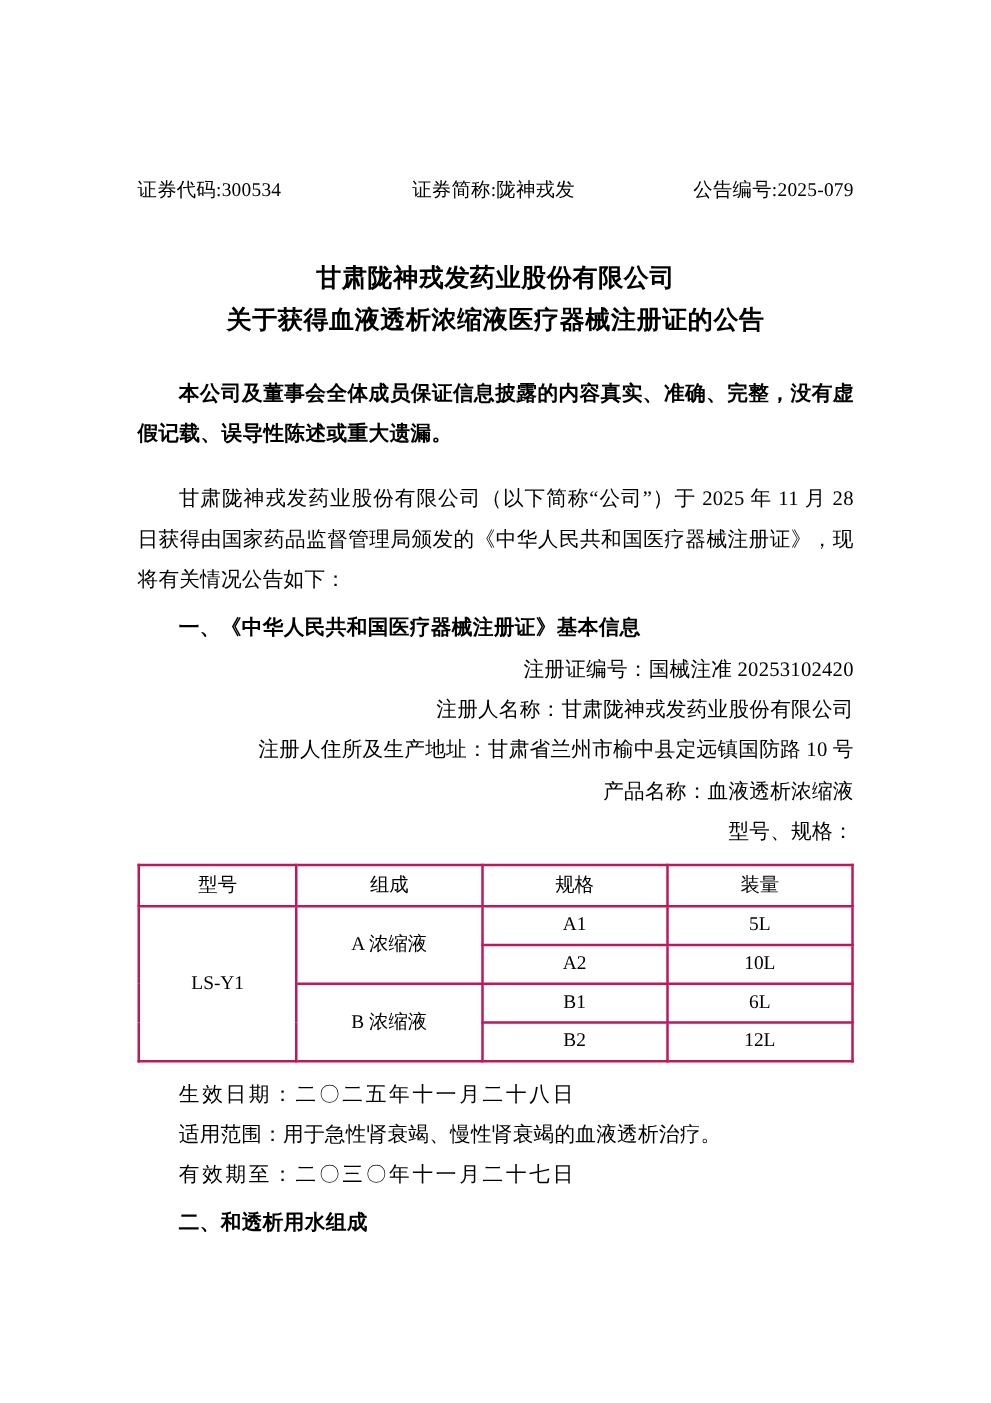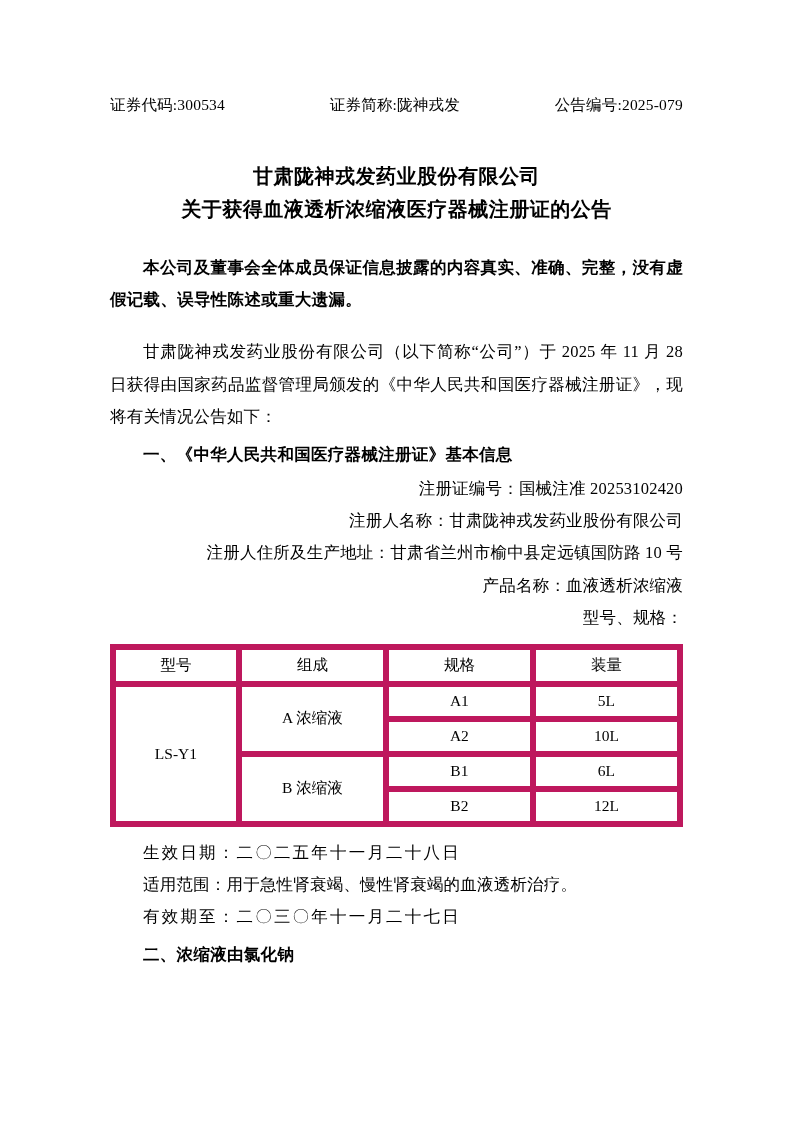--- a/index.html
+++ b/index.html
@@ -28,21 +28,21 @@
     justify-content: space-between;
     align-items: baseline;
     font-size: 15.5px;
     letter-spacing: 0.2px;
     margin-bottom: 44px;
   }
   .header-row > div {
     white-space: nowrap;
   }
   .hdr-code { margin-left: 0px; }
-  .hdr-name { margin-left: 10px; }
+  .hdr-name { margin-left: 10px; margin-top: 47px; }
   .hdr-no  { margin-right: 0px; }
 
   .doc-title {
     text-align: center;
     font-weight: bold;
     font-size: 20px;
     line-height: 1.65;
     letter-spacing: 0.5px;
     margin-bottom: 26px;
   }
@@ -85,21 +85,21 @@
     text-align: right;
   }
 
   table.spec-table {
     border-collapse: collapse;
     width: 100%;
     margin: 10px 0 10px 0;
     table-layout: fixed;
   }
   table.spec-table td {
-    border: 6px solid #be185d;
+    border: 2px solid #be185d;
     text-align: center;
     font-size: 15.5px;
     height: 27px;
     padding: 1px 2px;
     font-family: "Liberation Serif", "DejaVu Serif", serif;
   }
   table.spec-table td.hdr {
     height: 29px;
   }
   .col1 { width: 22%; }
@@ -172,15 +172,15 @@
         <td class="col4">12L</td>
       </tr>
     </tbody>
   </table>
 
 
   <div class="tail-line wide-space">生效日期：二〇二五年十一月二十八日</div>
   <div class="tail-line">适用范围：用于急性肾衰竭、慢性肾衰竭的血液透析治疗。</div>
   <div class="tail-line wide-space">有效期至：二〇三〇年十一月二十七日</div>
 
-  <div class="section-heading">二、浓缩液由氯化钠</div>
+  <div class="section-heading">二、和透析用水组成</div>
 
 </div>
 
 </body></html>

